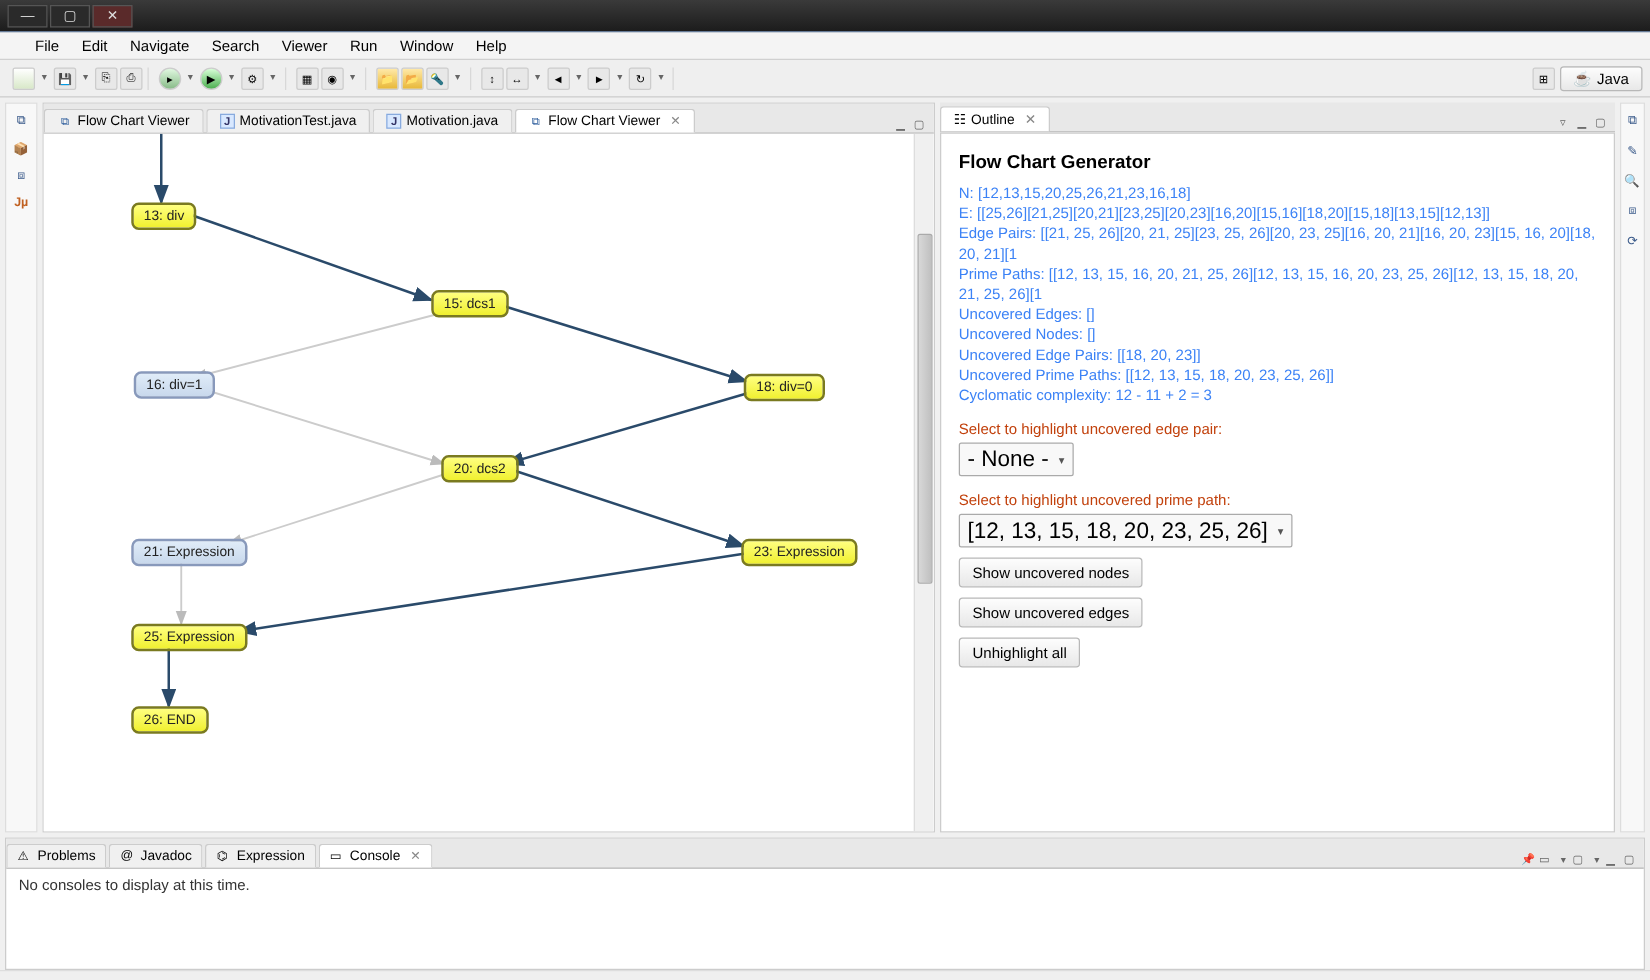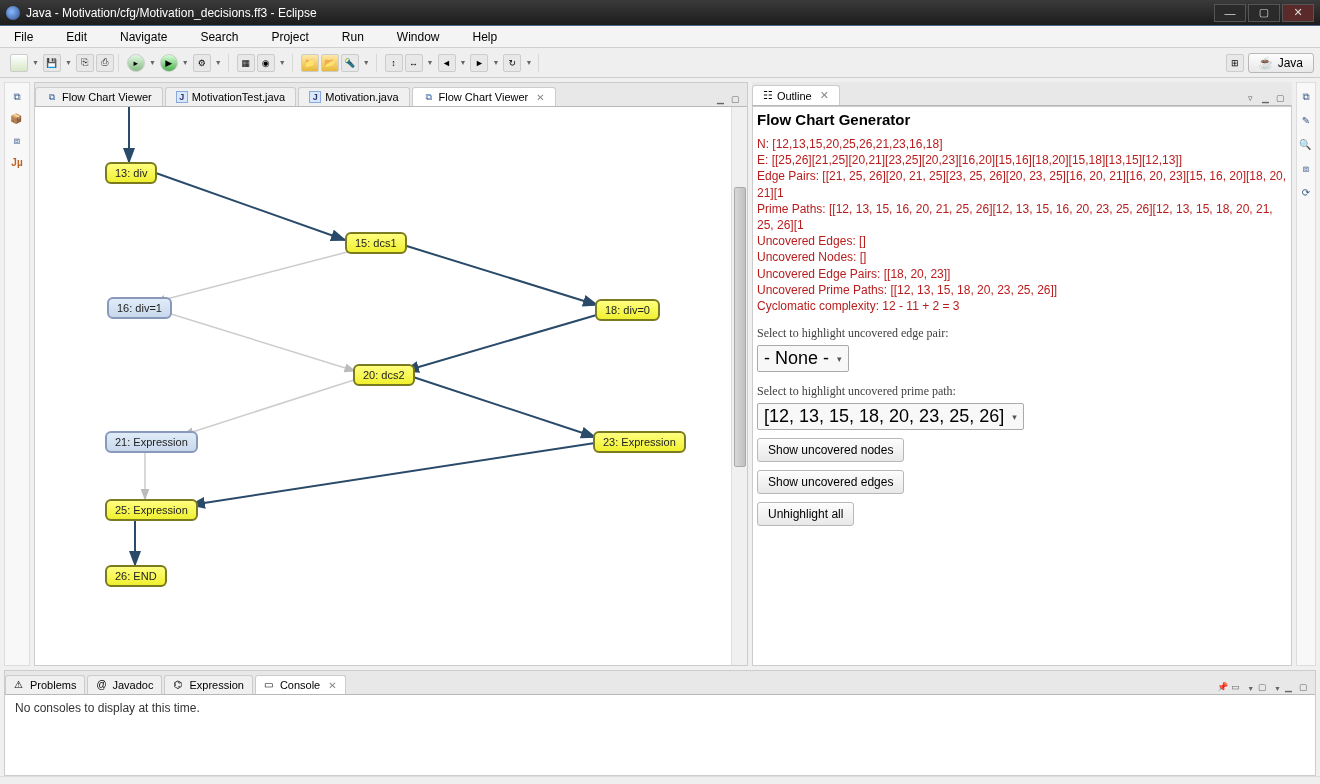--- a/index.html
+++ b/index.html
@@ -29,22 +29,22 @@
   .win-controls { display:flex; gap:2px; }
   .win-btn {
     width:32px; height:18px; background:#2a2a2a; border:1px solid #555;
     display:flex; align-items:center; justify-content:center; color:#ddd; font-size:11px;
   }
   .win-btn:last-child { background:#5a2a2a; }
   .menu-bar {
     height: 22px;
     background:#f4f4f4;
     border-bottom:1px solid #d0d0d0;
-    display:flex; align-items:center; gap:17px;
-    padding:0 6px;
+    display:flex; align-items:center; gap:2px;
+    padding:0 20px;
   }
   .menu-item { padding:2px 8px; }
   .toolbar {
     height:30px; background:#efefef; border-bottom:1px solid #ccc;
     display:flex; align-items:center; padding:0 6px; gap:4px;
   }
   .tb-group { display:flex; align-items:center; gap:2px; padding:0 4px; border-right:1px solid #d8d8d8;}
   .tb-btn {
     width:18px; height:18px; background:#e8e8e8; border:1px solid #ccc; border-radius:2px;
     display:flex; align-items:center; justify-content:center; font-size:9px;
@@ -115,26 +115,26 @@
   .outline-tabs {
     height:24px; display:flex; align-items:flex-end; background:#e8e8e8;
     border-bottom:1px solid #b8b8b8;
   }
   .outline-tab {
     display:flex; align-items:center; gap:4px; padding:3px 10px;
     background:#fff; border:1px solid #ccc; border-bottom:none; border-radius:3px 3px 0 0;
     font-size:11px;
   }
   .outline-body {
-    flex:1; background:#fff; border:1px solid #ccc; padding:4px; overflow:hidden;
+    flex:1; background:#fff; border:1px solid #ccc; padding:14px; overflow:hidden;
     position:relative;
   }
   .outline-body h3 { font-size:15px; margin-bottom:8px; font-weight:600; }
-  .outline-body p { font-size:12px; line-height:1.35; color:#b91c1c; }
-  .outline-label { font-size:12px; margin-top:12px; display:block; color:#404040;font-family:Liberation Serif, serif;}
+  .outline-body p { font-size:12px; line-height:1.35; color:#3b82f6; }
+  .outline-label { font-size:12px; margin-top:12px; display:block; color:#c2410c;}
   .select-box {
     margin-top:4px; padding:2px 6px; background:#f8f8f8;
     border:1px solid #aaa; border-radius:2px; display:inline-flex; align-items:center; gap:8px;
     font-size:18px;
   }
   .select-box::after { content:"▾"; font-size:9px; color:#555; }
   .action-btn {
     display:block; margin-top:8px; padding:4px 10px;
     background:linear-gradient(to bottom,#fdfdfd,#e8e8e8);
     border:1px solid #b8b8b8; border-radius:3px; font-size:12px;
@@ -164,37 +164,33 @@
     display:flex; align-items:center; padding:0 8px; gap:6px;
   }
   svg.edges { position:absolute; top:0; left:0; width:100%; height:100%; pointer-events:none; }
   .outline-tabs-right { margin-left:auto; display:flex; gap:2px; padding-right:4px; align-items:center;}
   .mini-icon { width:12px; height:12px; font-size:9px; color:#666; }
 </style>
 </head>
 <body>
 
 <div class="title-bar">
-  <div class="title-left">
-    <span class="title-icon"></span>
-    <span>Java - Motivation/cfg/Motivation_decisions.ff3 - Eclipse</span>
-  </div>
   <div class="win-controls">
     <div class="win-btn">—</div>
     <div class="win-btn">▢</div>
     <div class="win-btn">✕</div>
   </div>
 </div>
 
 <div class="menu-bar" id="menu-bar">
     <span class="menu-item">File</span>
     <span class="menu-item">Edit</span>
     <span class="menu-item">Navigate</span>
     <span class="menu-item">Search</span>
-    <span class="menu-item">Project</span>
+    <span class="menu-item">Viewer</span>
     <span class="menu-item">Run</span>
     <span class="menu-item">Window</span>
     <span class="menu-item">Help</span>
   </div>
 
 <div class="toolbar">
   <div class="tb-group">
     <div class="tb-btn new"></div>
       <span class="dropdown-arrow">▼</span>
     <div class="tb-btn">💾</div>

